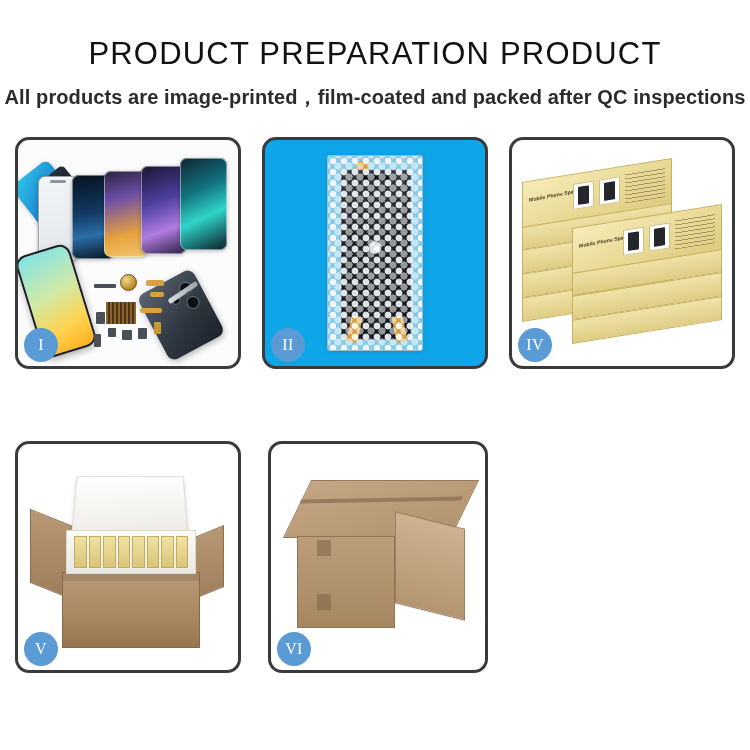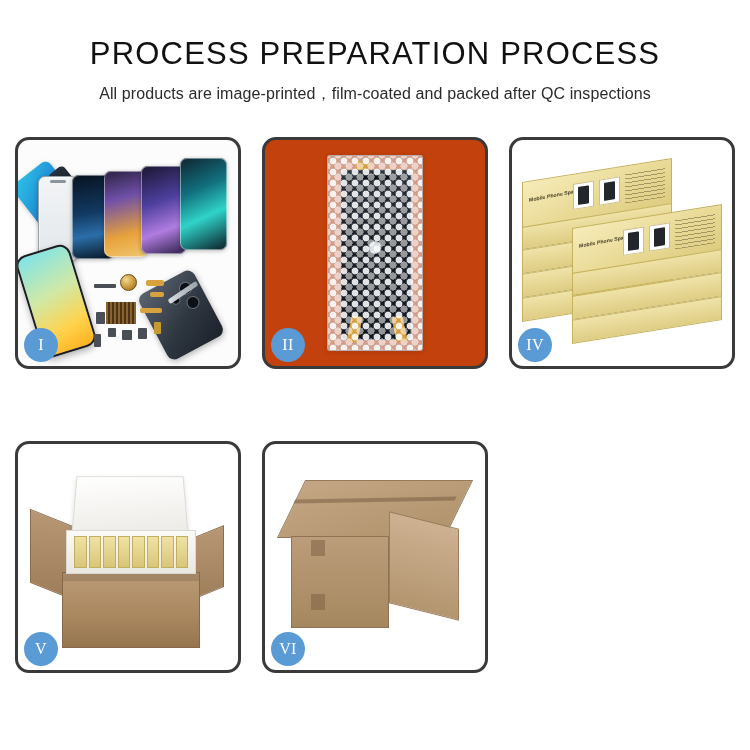--- a/index.html
+++ b/index.html
@@ -12,22 +12,22 @@
   .page { position: relative; width: 750px; height: 750px; background: #fff; }
 
   
   .header { width: 100%; text-align: center; padding-top: 36px; }
   .title {
     font-size: 31px; font-weight: 400; letter-spacing: 1.2px;
     color: #111; font-family: "Liberation Sans", sans-serif;
     white-space: nowrap;
   }
   .subtitle {
-    margin-top: 12px; font-size: 16px; color: #2b2b2b;
-    font-weight: 400; letter-spacing: .1px; white-space: nowrap;
+    margin-top: 12px; font-size: 20px; color: #2b2b2b;
+    font-weight: 700; letter-spacing: .1px; white-space: nowrap;
   }
 
   
   .grid {
     position: absolute; left: 15px; top: 137px;
     width: 720px; height: 540px;
     display: grid;
     grid-template-columns: repeat(3, 226px);
     grid-template-rows: repeat(2, 232px);
     column-gap: 21px; row-gap: 72px;
@@ -121,21 +121,21 @@
     background: radial-gradient(circle at 35% 32%, #f4d98a, #b9862a 70%, #7d5a15);
     border:1px solid #6d4e13;
   }
   .tweezer{
     position:absolute; right:2px; top:18px; width:34px;height:5px;
     background:linear-gradient(90deg,#d8dde2,#9aa3ab);
     transform:rotate(-34deg); border-radius:2px;
   }
 
   
-  .p2 { background: #c2410c; padding-left: 31px; }
+  .p2 { background: #0ea5e9; padding-left: 31px; }
   .bagwrap{
     position:absolute; left:50%; top:50%; transform:translate(-50%,-50%);
     width:96px; height:196px;
   }
   .bag{
     position:absolute; inset:0; border-radius:3px;
     background: rgba(226,231,235,.55);
     border:1px solid rgba(170,180,188,.7);
     box-shadow: 0 1px 5px rgba(0,0,0,.12);
     overflow:hidden;
@@ -274,21 +274,21 @@
     border:1px solid #dbd8d0;
   }
   .ybars{
     position:absolute; left:56px; top:92px; width:114px; height:32px;
     display:flex; gap:2px; align-items:flex-end;
   }
   .ybars i{ flex:1; height:100%; background:linear-gradient(180deg,#efe2a4,#d8c678);
     border:1px solid #c2ae5c; display:block; }
 
   
-  .p6 { background:#fff; }
+  .p6 { background:#fff;margin-left:6px; }
   .ctnTop{
     position:absolute; left:26px; top:36px; width:168px; height:58px;
     background: linear-gradient(160deg,#c4a684 0%,#b0926c 100%);
     transform: skewX(-26deg);
     border:1px solid #96795a;
   }
   .ctnFront{
     position:absolute; left:26px; top:92px; width:98px; height:92px;
     background: linear-gradient(180deg,#bb9d7a,#a5875f);
     border:1px solid #8f7354;
@@ -307,21 +307,21 @@
     background:rgba(130,104,72,.6); }
   .tapeTab2{ position:absolute; left:46px; top:150px; width:14px;height:16px;
     background:rgba(130,104,72,.6); }
 </style>
 </head>
 <body>
 
 <div class="page">
 
   <div class="header">
-    <div class="title">PROCESS PREPARATION PROCESS</div>
+    <div class="title">PRODUCT PREPARATION PRODUCT</div>
     <div class="subtitle">All products are image-printed，film-coated and packed after QC inspections</div>
   </div>
 
   <div class="grid">
 
     <div class="panel p1">
       <div class="scene">
         <div class="film"></div>
         <div class="scr s-glass"></div>
         <div class="scr s-navy"></div>

